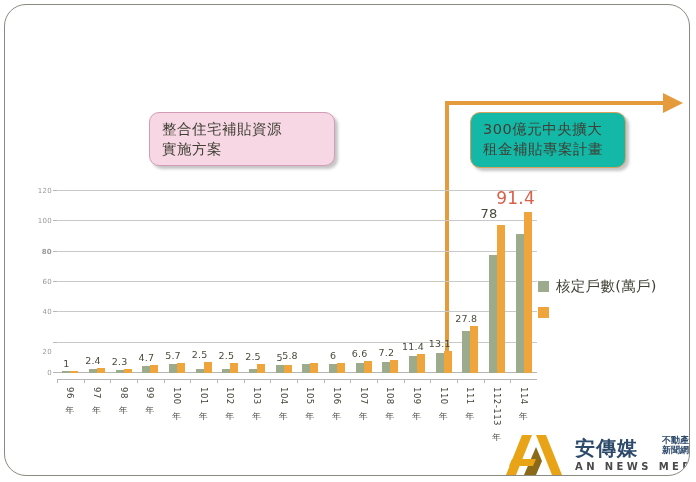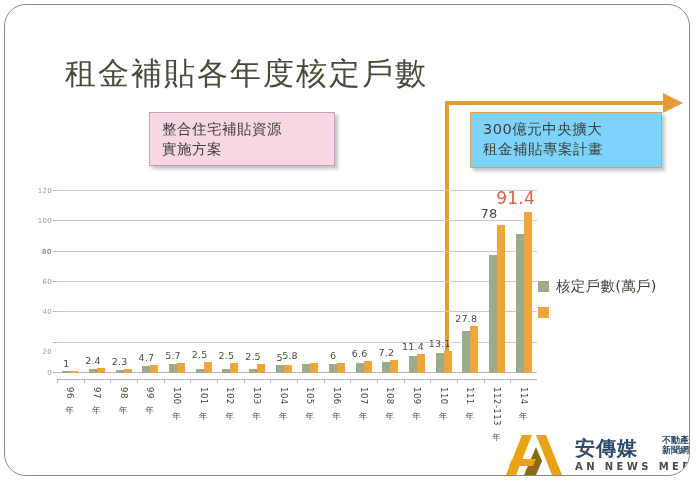--- a/index.html
+++ b/index.html
@@ -19,28 +19,29 @@
     position:absolute;left:60px;top:48px;
     font-size:31px;letter-spacing:2px;color:#4a4a3c;
     white-space:nowrap;font-weight:400;
   }
   
   .callout{
     position:absolute;padding:7px 10px 9px 12px;
     font-size:14.5px;line-height:1.35;letter-spacing:.5px;
     box-sizing:border-box;white-space:nowrap;
     box-shadow:3px 3px 3px rgba(90,90,90,.35);
+    border-radius:10px;
   }
   #callout-pink{
     left:144px;top:107px;width:186px;height:54px;
     background:#f6d7e3;border:1px solid #d49bb8;color:#3f3f35;
   }
   #callout-orange{
-    left:465px;top:107px;width:192px;height:56px;
-    background:#7dd3fc;border:1px solid #d8a35f;color:#3f3f35;
+    left:465px;top:107px;width:156px;height:56px;
+    background:#14b8a6;border:1px solid #d8a35f;color:#3f3f35;
   }
   .callout .ln{display:block;}
   
   #arrow{position:absolute;left:436px;top:84px;width:246px;height:282px;pointer-events:none;}
   
   #chart{
     position:absolute;left:18px;top:186px;width:520px;height:182px;
   }
   .plot{
     position:absolute;left:34px;top:6px;right:6px;bottom:0;
@@ -98,21 +99,20 @@
   #logo-en{
     position:absolute;left:73px;top:28px;font-size:10px;font-weight:bold;
     color:#4a4a4a;letter-spacing:3.4px;white-space:nowrap;
   }
 </style>
 </head>
 <body>
 
 <div id="card">
 
-  <div id="title">租金補貼各年度核定戶數</div>
 
   <div class="callout" id="callout-pink">
     <span class="ln">整合住宅補貼資源</span>
     <span class="ln">實施方案</span>
   </div>
 
   <div class="callout" id="callout-orange">
     <span class="ln">300億元中央擴大</span>
     <span class="ln">租金補貼專案計畫</span>
   </div>

